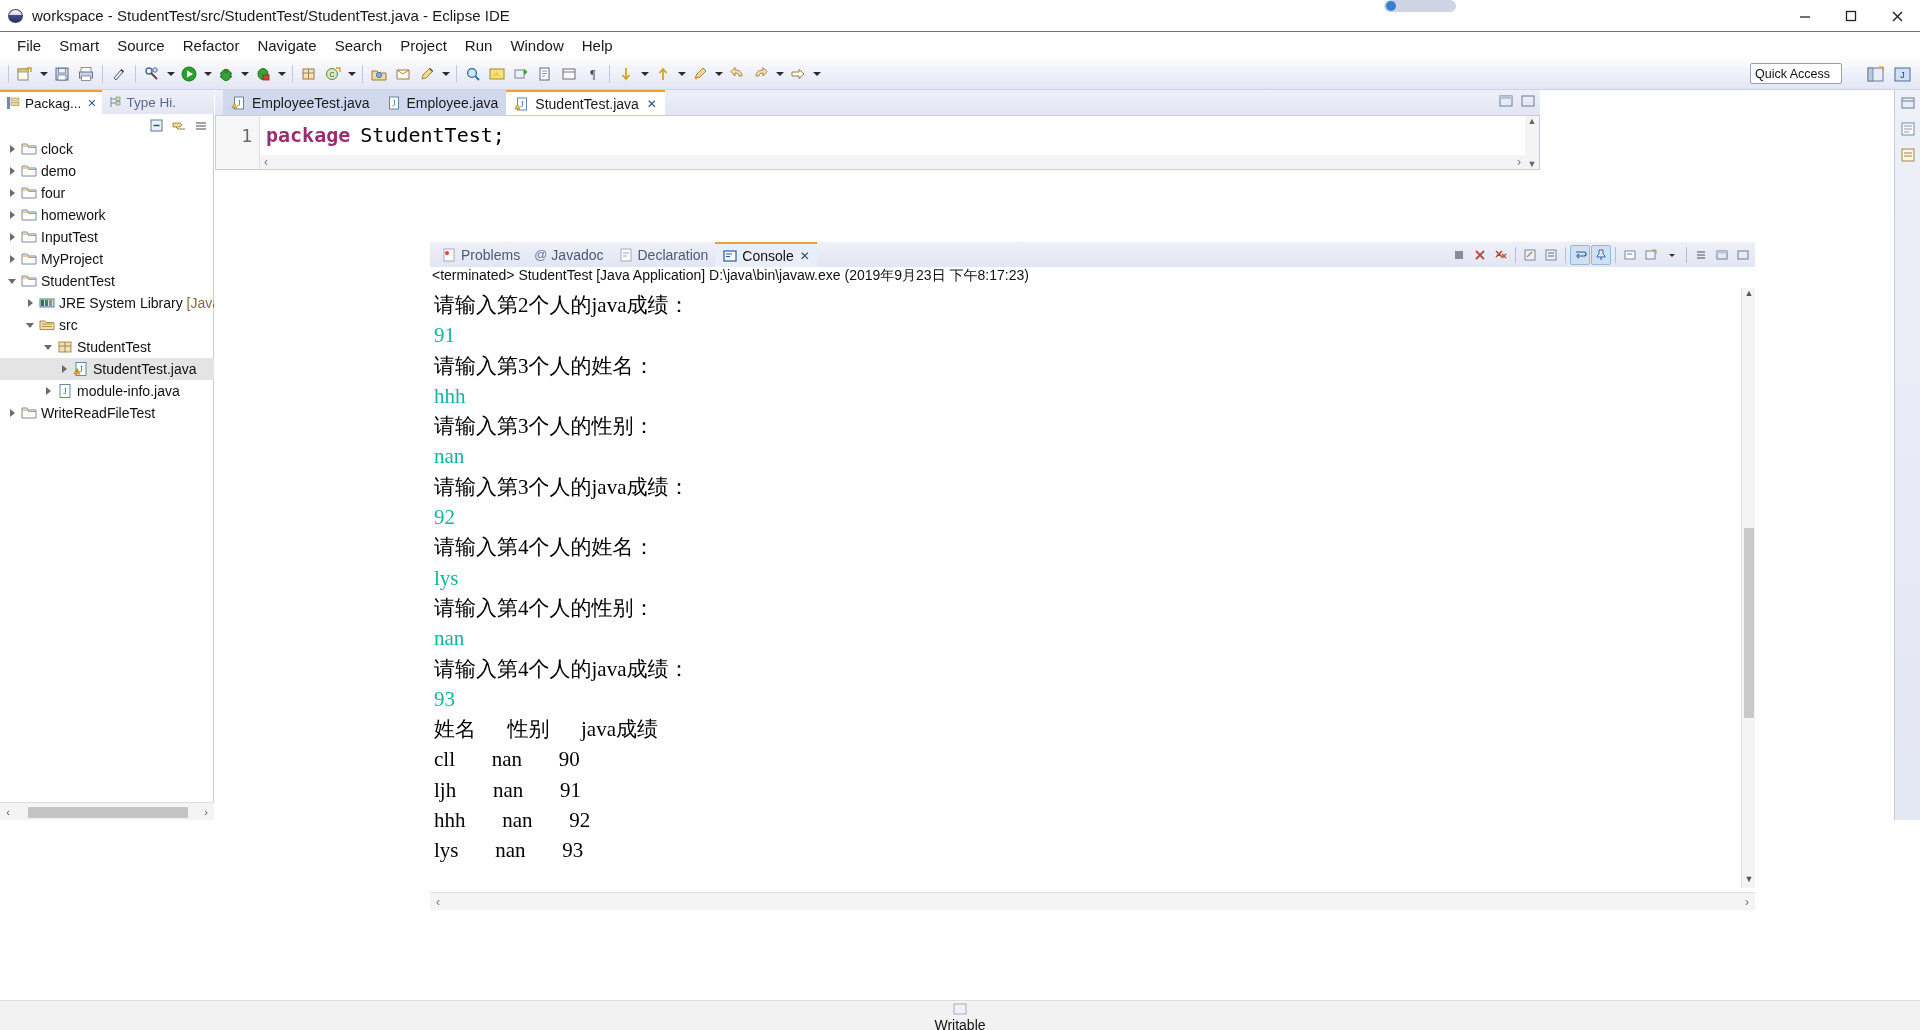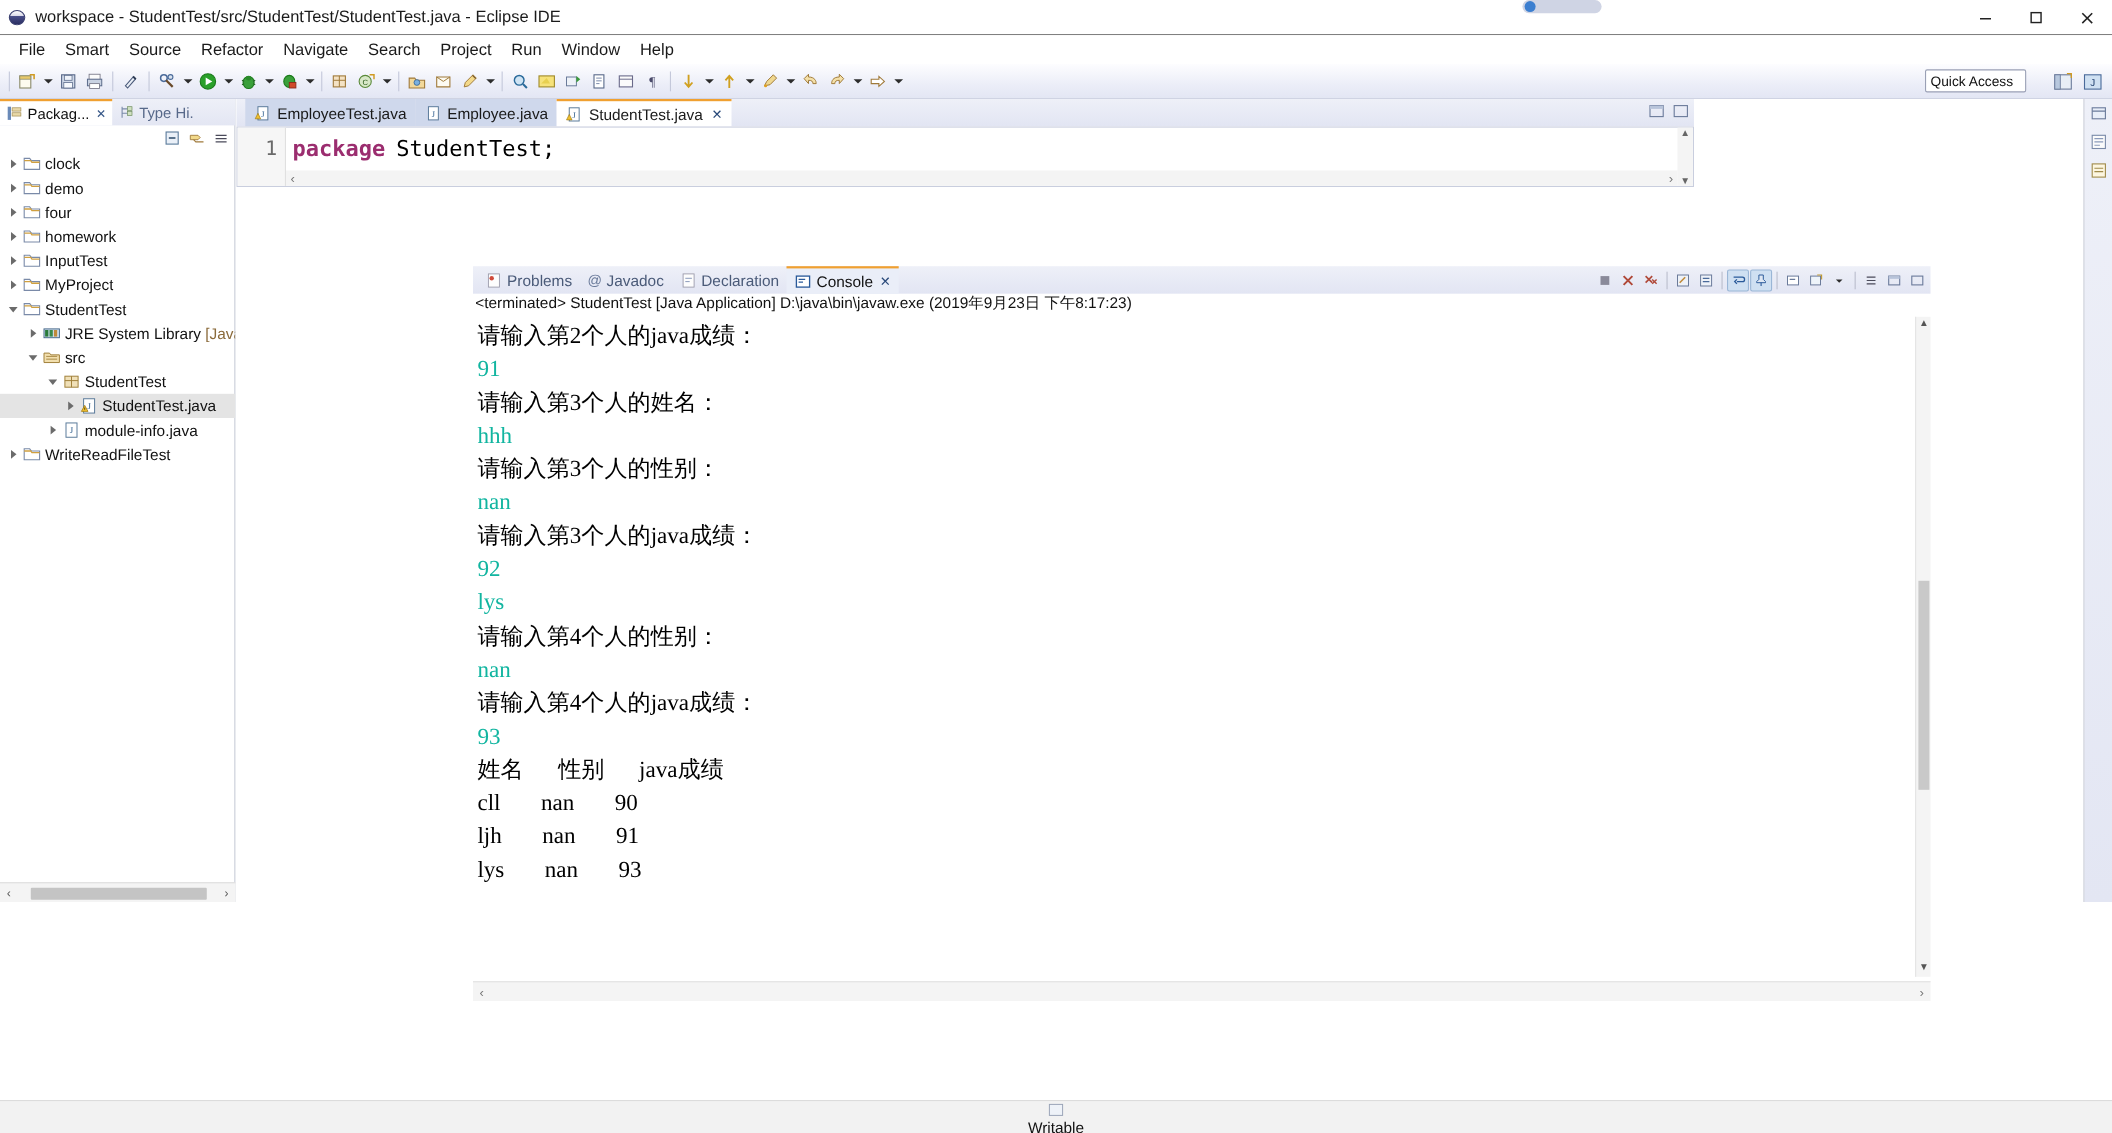--- a/index.html
+++ b/index.html
@@ -889,28 +889,30 @@
 
       <div class="cons-out">
         <div class="cl prompt">请输入第2个人的java成绩：</div>
         <div class="cl input">91</div>
         <div class="cl prompt">请输入第3个人的姓名：</div>
         <div class="cl input">hhh</div>
         <div class="cl prompt">请输入第3个人的性别：</div>
         <div class="cl input">nan</div>
         <div class="cl prompt">请输入第3个人的java成绩：</div>
         <div class="cl input">92</div>
+        <div class="cl prompt">请输入第4个人的姓名：</div>
         <div class="cl input">lys</div>
         <div class="cl prompt">请输入第4个人的性别：</div>
         <div class="cl input">nan</div>
         <div class="cl prompt">请输入第4个人的java成绩：</div>
         <div class="cl input">93</div>
         <div class="cl table">姓名      性别      java成绩</div>
         <div class="cl table">cll       nan       90</div>
         <div class="cl table">ljh       nan       91</div>
+        <div class="cl table">hhh       nan       92</div>
         <div class="cl table">lys       nan       93</div>
       </div>
 
       <div class="cons-vsb">
         <div class="ar">▲</div>
         <div class="thumb"></div>
         <div class="ar" style="position:absolute;bottom:0">▼</div>
       </div>
 
       <div class="cons-hsb">

